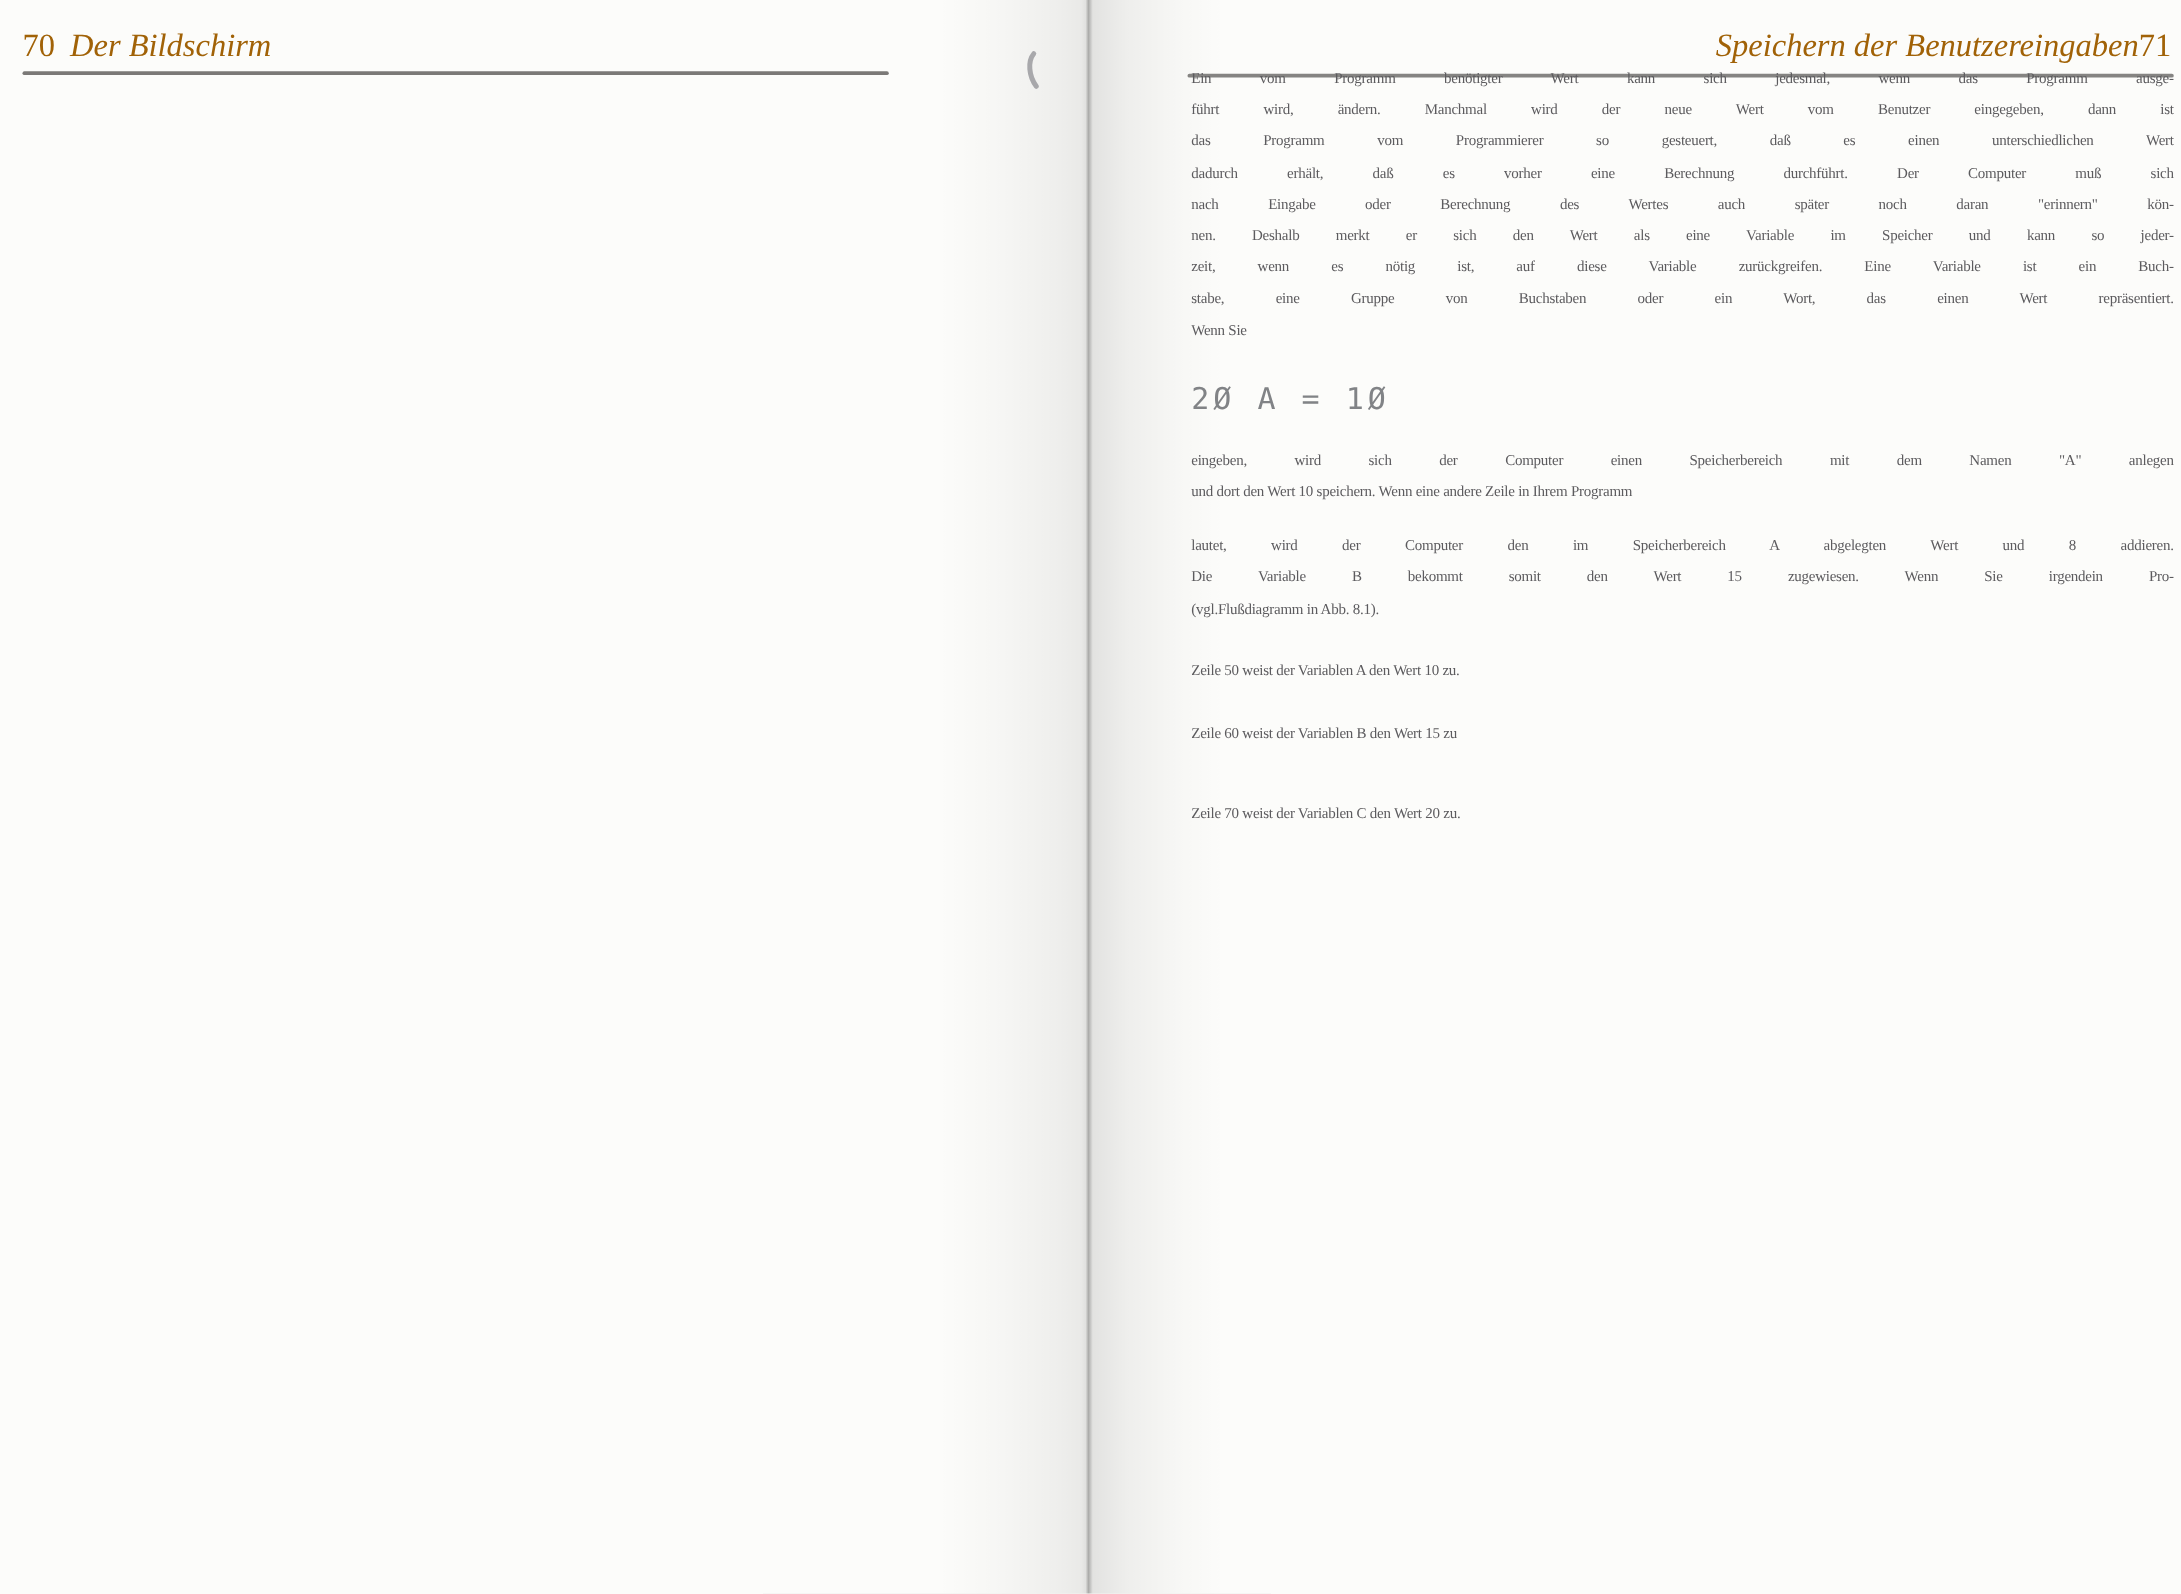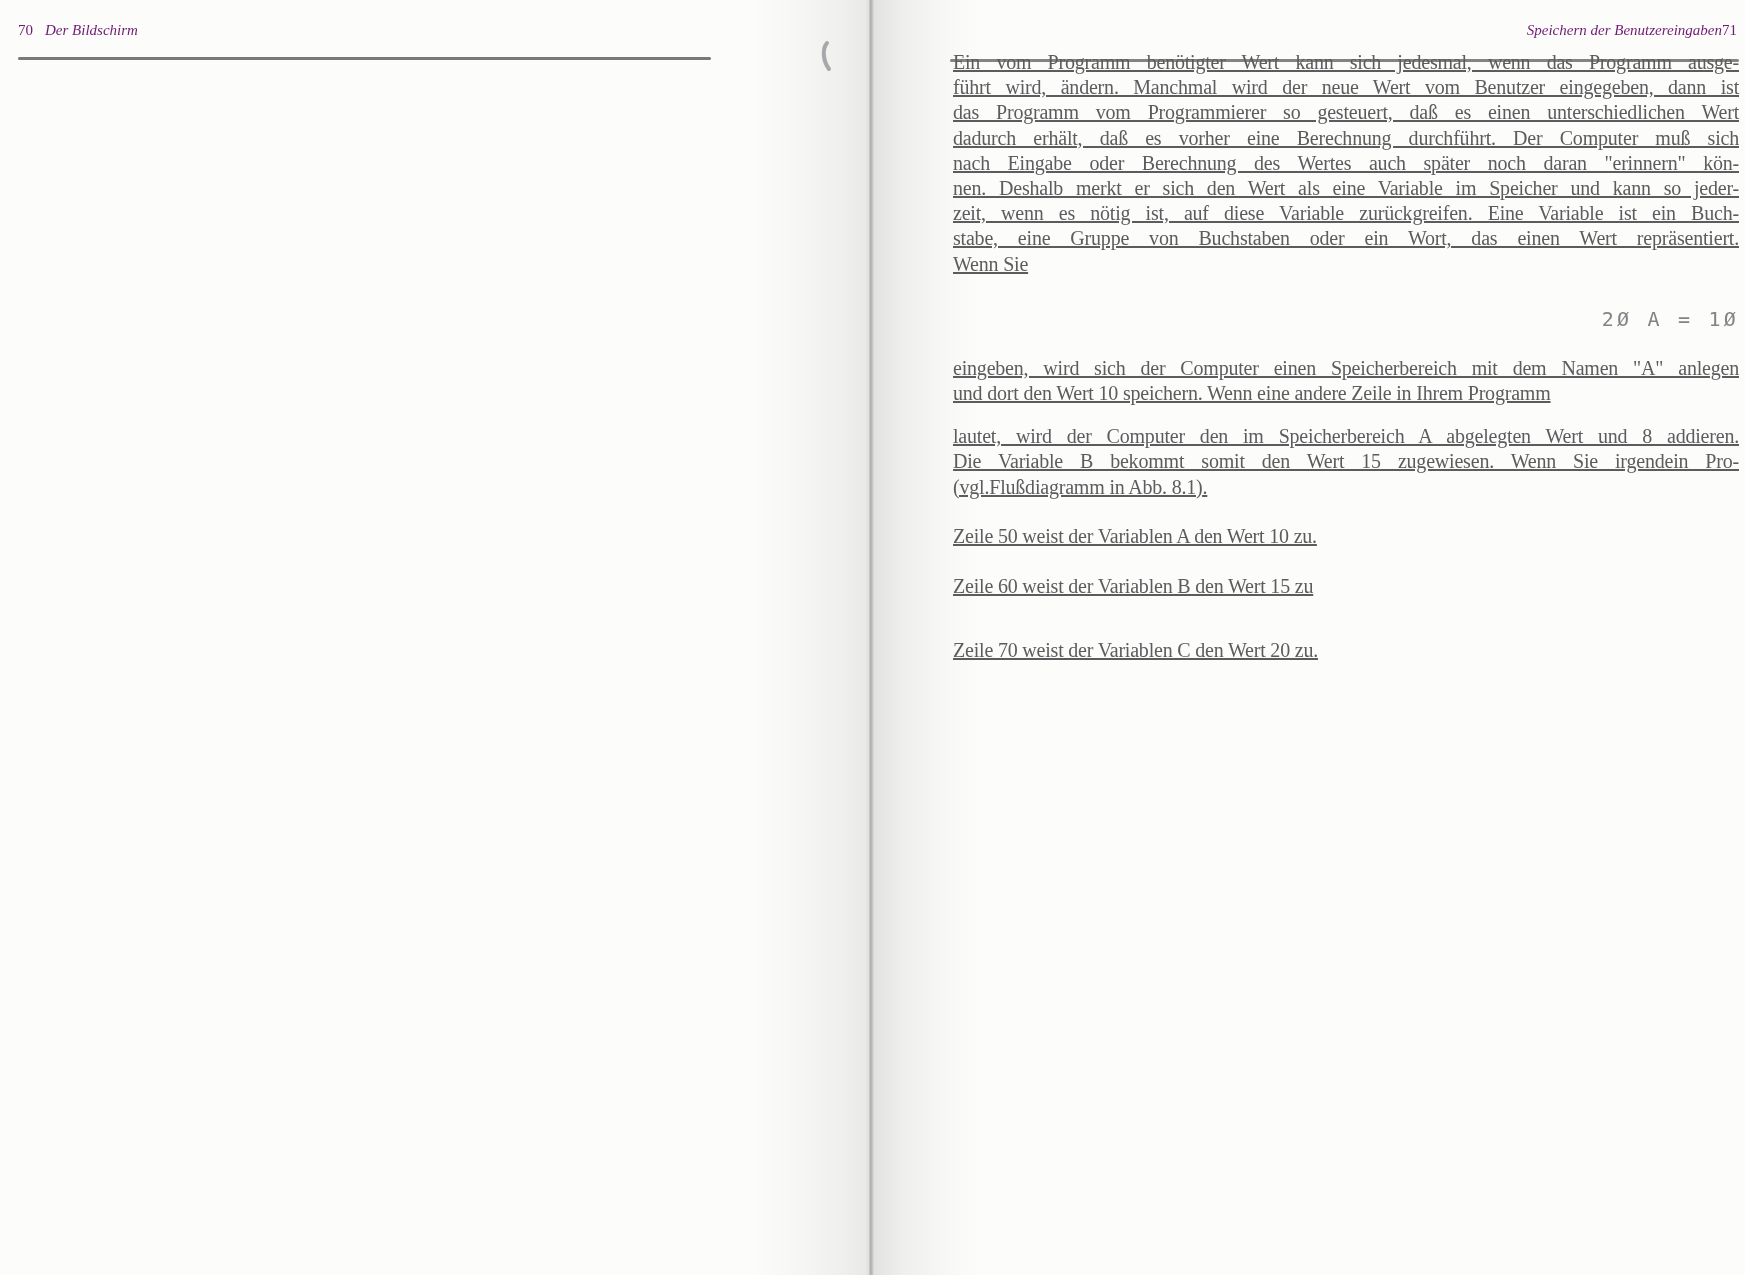--- a/index.html
+++ b/index.html
@@ -36,22 +36,22 @@
   .scan-mark {
     position: absolute;
     left: 818px; top: 40px;
     width: 18px; height: 32px;
   }
 
   
   .running-head {
     position: absolute;
     top: 22px;
-    font-size: 15px;
-    color: #701a75;
+    font-size: 26px;
+    color: #a16207;
     white-space: nowrap;
   }
   .running-head .pagenum { font-style: normal; }
   .running-head .runtitle { font-style: italic; }
   .rh-left  { left: 18px; }
   .rh-left .pagenum { margin-right: 12px; }
   .rh-right { right: 8px; text-align: right; }
   .rh-right .pagenum { }
 
   .rule {
@@ -76,36 +76,34 @@
     font-weight: bold;
     line-height: 1.18;
     letter-spacing: -0.6px;
     color: #626065;
     white-space: nowrap;
   }
   .chapter .chnum { margin-right: 21px; }
 
   .para { margin: 0; }
   .para .line {
-    font-size: 20px;
+    font-size: 12px;
     line-height: 25.2px;
     letter-spacing: -0.2px;
     text-align: justify;
     text-align-last: justify;
-    text-decoration: underline;
   }
   .para .line.last { text-align-last: left; }
 
   .code {
     font-family: "DejaVu Sans Mono", "Liberation Mono", monospace;
-    font-size: 20px;
+    font-size: 24px;
     line-height: 25px;
     letter-spacing: 3.2px;
     color: #818386;
-    text-align: right;
   }
 </style>
 </head>
 <body>
 
 <div class="spread">
 
   <div>
     <div class="running-head rh-left">
       <span class="pagenum">70</span><span class="runtitle">Der Bildschirm</span>

